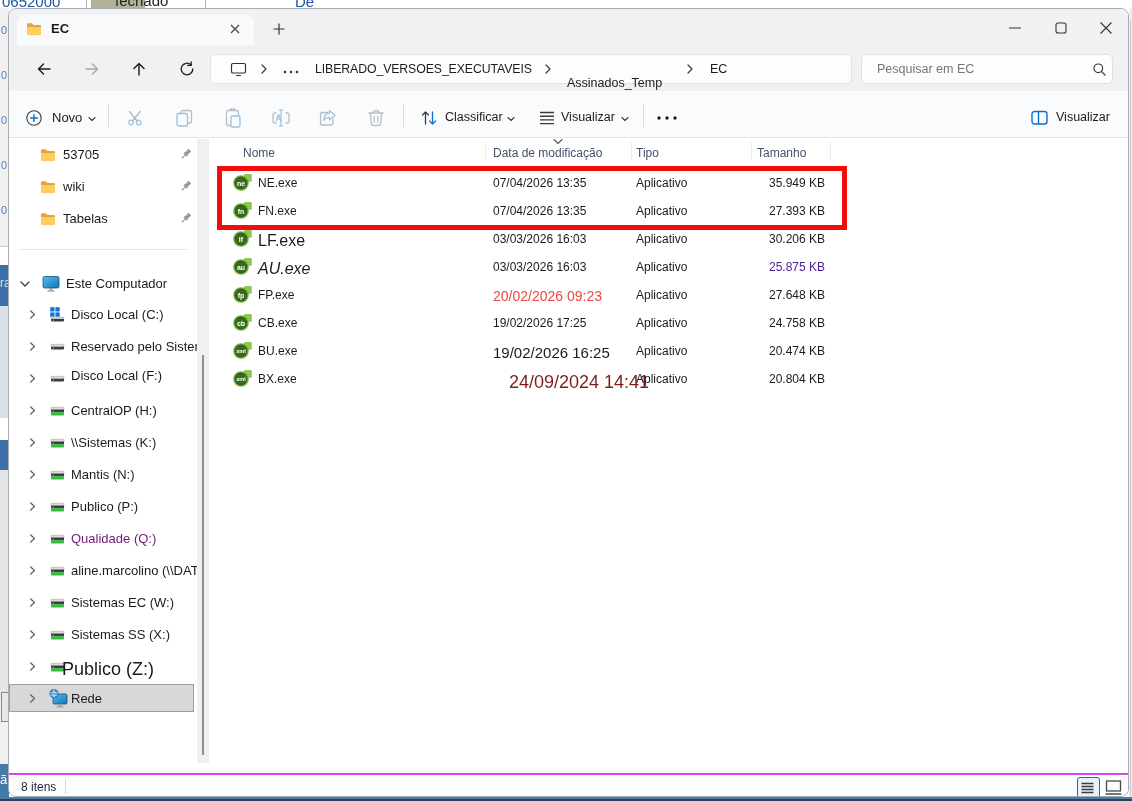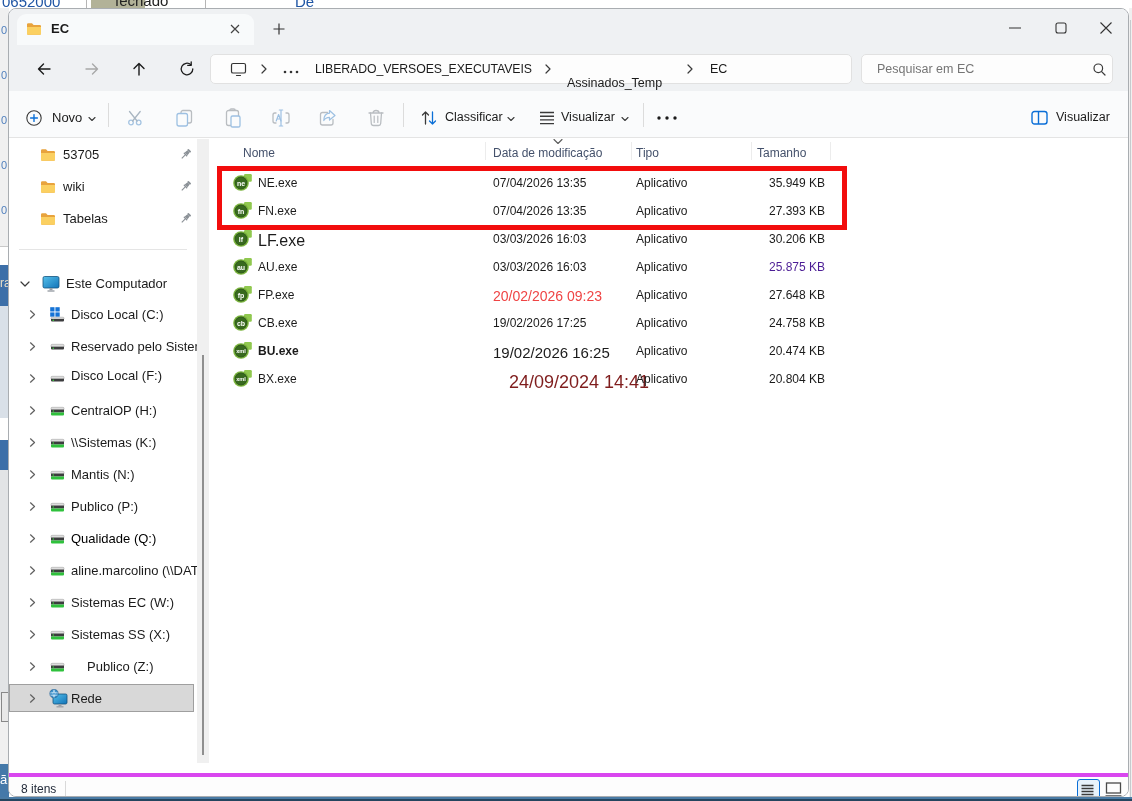--- a/index.html
+++ b/index.html
@@ -167,21 +167,21 @@
         <circle cx="20" cy="4" r="1.7" fill="#1b1b1b"></circle>
       </svg>
   <svg class="ab" style="left:1022px;top:19px;" width="18" height="16" viewBox="0 0 18 16">
         <rect x="1" y="1.5" width="15" height="12.5" rx="2.5" stroke="#0b6fd7" stroke-width="1.4" fill="none"></rect>
         <path d="M7.5 1.5 L7.5 14" stroke="#0b6fd7" stroke-width="1.4"></path>
       </svg>
   <div class="txt" style="left:1047px;top:19px;font-size:12.5px;color:#1b1b1b;">Visualizar</div>
 </div>
 <div class="ab" style="left:0;top:129px;width:1119px;height:635px;background:#ffffff;"></div>
 
-<div class="ab" style="left:0;top:764px;width:1119px;height:24px;background:#fdfdfd;border-top:4px solid #d946ef;box-sizing:border-box;">
+<div class="ab" style="left:0;top:764px;width:1119px;height:24px;background:#fdfdfd;border-top:2px solid #d946ef;box-sizing:border-box;">
   <div class="txt" style="left:12px;top:5px;font-size:12px;color:#232b3a;">8 itens</div>
   <div class="ab" style="left:56px;top:4px;width:1px;height:15px;background:#d9d9d9;"></div>
   <div class="ab" style="left:1068px;top:2px;width:23px;height:22px;background:#e7f2fb;border:1.5px solid #0b6fd7;border-radius:3px;box-sizing:border-box;">
         <svg class="ab" style="left:3px;top:4px;" width="13" height="12" viewBox="0 0 13 12">
           <path d="M0.5 1.5 L12.5 1.5 M0.5 4.5 L12.5 4.5 M0.5 7.5 L12.5 7.5 M0.5 10.5 L12.5 10.5" stroke="#3a3a3a" stroke-width="1.3"></path>
         </svg>
       </div>
   <svg class="ab" style="left:1096px;top:5px;" width="17" height="16" viewBox="0 0 17 16">
         <rect x="1.5" y="1" width="14" height="10" stroke="#4a4a4a" stroke-width="1.3" fill="none"></rect>
         <path d="M0.5 14 L16.5 14" stroke="#4a4a4a" stroke-width="1.3"></path>
@@ -317,21 +317,21 @@
     <div class="txt" style="left:62px;top:361px;font-size:13px;color:#1b1b1b;">Publico (P:)</div>
     <svg class="ab" style="left:18px;top:395px;" width="11" height="11" viewBox="0 0 11 11">
       <path d="M3.5 1.8 L7.5 5.5 L3.5 9.2" stroke="#5f5f5f" stroke-width="1.2" fill="none" stroke-linecap="round" stroke-linejoin="round"></path>
     </svg>
     <svg class="ab" style="left:40px;top:392px;" width="17" height="17" viewBox="0 0 17 17">
       <path d="M2 6.3 Q2 5.3 3 5.3 L14 5.3 Q15 5.3 15 6.3 L15 7.6 L2 7.6 Z" fill="#dedede" stroke="#9a9a9a" stroke-width="0.5"></path>
       <rect x="2" y="7.6" width="13" height="2.9" fill="#3c3c3e"></rect>
       <circle cx="4.3" cy="9.0" r="0.8" fill="#39d13e"></circle>
       <path d="M2 10.5 L15 10.5 L15 12.4 Q15 13.4 14 13.4 L3 13.4 Q2 13.4 2 12.4 Z" fill="#2fc13c"></path>
     </svg>
-    <div class="txt" style="left:62px;top:393px;font-size:13px;color:#000000;">Qualidade (Q:)</div>
+    <div class="txt" style="left:62px;top:393px;font-size:13px;color:#701a75;">Qualidade (Q:)</div>
     <svg class="ab" style="left:18px;top:427px;" width="11" height="11" viewBox="0 0 11 11">
       <path d="M3.5 1.8 L7.5 5.5 L3.5 9.2" stroke="#5f5f5f" stroke-width="1.2" fill="none" stroke-linecap="round" stroke-linejoin="round"></path>
     </svg>
     <svg class="ab" style="left:40px;top:424px;" width="17" height="17" viewBox="0 0 17 17">
       <path d="M2 6.3 Q2 5.3 3 5.3 L14 5.3 Q15 5.3 15 6.3 L15 7.6 L2 7.6 Z" fill="#dedede" stroke="#9a9a9a" stroke-width="0.5"></path>
       <rect x="2" y="7.6" width="13" height="2.9" fill="#3c3c3e"></rect>
       <circle cx="4.3" cy="9.0" r="0.8" fill="#39d13e"></circle>
       <path d="M2 10.5 L15 10.5 L15 12.4 Q15 13.4 14 13.4 L3 13.4 Q2 13.4 2 12.4 Z" fill="#2fc13c"></path>
     </svg>
     <div class="txt" style="left:62px;top:425px;font-size:13px;color:#1b1b1b;">aline.marcolino (\\DATA</div>
@@ -357,21 +357,21 @@
     <div class="txt" style="left:62px;top:489px;font-size:13px;color:#1b1b1b;">Sistemas SS (X:)</div>
     <svg class="ab" style="left:18px;top:523px;" width="11" height="11" viewBox="0 0 11 11">
       <path d="M3.5 1.8 L7.5 5.5 L3.5 9.2" stroke="#5f5f5f" stroke-width="1.2" fill="none" stroke-linecap="round" stroke-linejoin="round"></path>
     </svg>
     <svg class="ab" style="left:40px;top:520px;" width="17" height="17" viewBox="0 0 17 17">
       <path d="M2 6.3 Q2 5.3 3 5.3 L14 5.3 Q15 5.3 15 6.3 L15 7.6 L2 7.6 Z" fill="#dedede" stroke="#9a9a9a" stroke-width="0.5"></path>
       <rect x="2" y="7.6" width="13" height="2.9" fill="#3c3c3e"></rect>
       <circle cx="4.3" cy="9.0" r="0.8" fill="#39d13e"></circle>
       <path d="M2 10.5 L15 10.5 L15 12.4 Q15 13.4 14 13.4 L3 13.4 Q2 13.4 2 12.4 Z" fill="#2fc13c"></path>
     </svg>
-    <div class="txt" style="left:78px;top:521px;font-size:13px;color:#1b1b1b;">Publico (Z:)</div>
+    <div class="txt" style="left:53px;top:521px;font-size:18px;color:#1b1b1b;">Publico (Z:)</div>
     <div class="ab" style="left:0;top:546px;width:185px;height:28px;background:#d8d8d8;border:1px solid #9f9f9f;box-sizing:border-box;"></div>
     <svg class="ab" style="left:18px;top:555px;" width="11" height="11" viewBox="0 0 11 11">
       <path d="M3.5 1.8 L7.5 5.5 L3.5 9.2" stroke="#5f5f5f" stroke-width="1.2" fill="none" stroke-linecap="round" stroke-linejoin="round"></path>
     </svg>
     <svg class="ab" style="left:40px;top:551px;" width="19" height="19" viewBox="0 0 19 19">
 <defs>
         <linearGradient id="mon2" x1="0" y1="0" x2="1" y2="1">
           <stop offset="0" stop-color="#55c0ea"></stop>
           <stop offset="1" stop-color="#1273b8"></stop>
         </linearGradient>
@@ -431,21 +431,21 @@
     <div class="txt" style="left:281px;top:94px;font-size:12px;color:#1b1b1b;">03/03/2026 16:03</div>
     <div class="txt" style="left:424px;top:94px;font-size:12px;color:#1b1b1b;">Aplicativo</div>
     <div class="txt" style="left:530px;top:94px;width:83px;text-align:right;font-size:12px;color:#1b1b1b;">30.206 KB</div>
     <svg class="ab" style="left:21px;top:119px;" width="20" height="20" viewBox="0 0 20 20">
       <rect x="11" y="1" width="7.8" height="7.8" rx="1.2" fill="#90c84f"></rect>
       <circle cx="8" cy="10" r="7.8" fill="#7ab33d"></circle>
       <circle cx="8" cy="10" r="6.4" fill="#2f5a1b"></circle>
       <circle cx="8" cy="10" r="5.7" fill="#38691f"></circle>
       <text x="8" y="12.52" font-size="7.0" font-weight="bold" fill="#fff" text-anchor="middle" font-family="Liberation Sans,sans-serif">au</text>
     </svg>
-    <div class="txt" style="left:46px;top:122px;font-size:12px;color:#1b1b1b;">AU.exe</div>
+    <div class="txt" style="left:46px;top:122px;font-size:16px;color:#1b1b1b;font-style:italic;">AU.exe</div>
     <div class="txt" style="left:281px;top:122px;font-size:12px;color:#1b1b1b;">03/03/2026 16:03</div>
     <div class="txt" style="left:424px;top:122px;font-size:12px;color:#1b1b1b;">Aplicativo</div>
     <div class="txt" style="left:530px;top:122px;width:83px;text-align:right;font-size:12px;color:#4c1d95;">25.875 KB</div>
     <svg class="ab" style="left:21px;top:147px;" width="20" height="20" viewBox="0 0 20 20">
       <rect x="11" y="1" width="7.8" height="7.8" rx="1.2" fill="#90c84f"></rect>
       <circle cx="8" cy="10" r="7.8" fill="#7ab33d"></circle>
       <circle cx="8" cy="10" r="6.4" fill="#2f5a1b"></circle>
       <circle cx="8" cy="10" r="5.7" fill="#38691f"></circle>
       <text x="8" y="12.52" font-size="7.0" font-weight="bold" fill="#fff" text-anchor="middle" font-family="Liberation Sans,sans-serif">fp</text>
     </svg>
@@ -464,21 +464,21 @@
     <div class="txt" style="left:281px;top:178px;font-size:12px;color:#1b1b1b;">19/02/2026 17:25</div>
     <div class="txt" style="left:424px;top:178px;font-size:12px;color:#1b1b1b;">Aplicativo</div>
     <div class="txt" style="left:530px;top:178px;width:83px;text-align:right;font-size:12px;color:#1b1b1b;">24.758 KB</div>
     <svg class="ab" style="left:21px;top:203px;" width="20" height="20" viewBox="0 0 20 20">
       <rect x="11" y="1" width="7.8" height="7.8" rx="1.2" fill="#90c84f"></rect>
       <circle cx="8" cy="10" r="7.8" fill="#7ab33d"></circle>
       <circle cx="8" cy="10" r="6.4" fill="#2f5a1b"></circle>
       <circle cx="8" cy="10" r="5.7" fill="#38691f"></circle>
       <text x="8" y="12.016" font-size="5.6" font-weight="bold" fill="#fff" text-anchor="middle" font-family="Liberation Sans,sans-serif">xml</text>
     </svg>
-    <div class="txt" style="left:46px;top:206px;font-size:12px;color:#1b1b1b;font-weight:bold;">BU.exe</div>
+    <div class="txt" style="left:46px;top:206px;font-size:12px;color:#1b1b1b;">BU.exe</div>
     <div class="txt" style="left:281px;top:206px;font-size:15px;color:#1b1b1b;">19/02/2026 16:25</div>
     <div class="txt" style="left:424px;top:206px;font-size:12px;color:#1b1b1b;">Aplicativo</div>
     <div class="txt" style="left:530px;top:206px;width:83px;text-align:right;font-size:12px;color:#1b1b1b;">20.474 KB</div>
     <svg class="ab" style="left:21px;top:231px;" width="20" height="20" viewBox="0 0 20 20">
       <rect x="11" y="1" width="7.8" height="7.8" rx="1.2" fill="#90c84f"></rect>
       <circle cx="8" cy="10" r="7.8" fill="#7ab33d"></circle>
       <circle cx="8" cy="10" r="6.4" fill="#2f5a1b"></circle>
       <circle cx="8" cy="10" r="5.7" fill="#38691f"></circle>
       <text x="8" y="12.016" font-size="5.6" font-weight="bold" fill="#fff" text-anchor="middle" font-family="Liberation Sans,sans-serif">xml</text>
     </svg>

